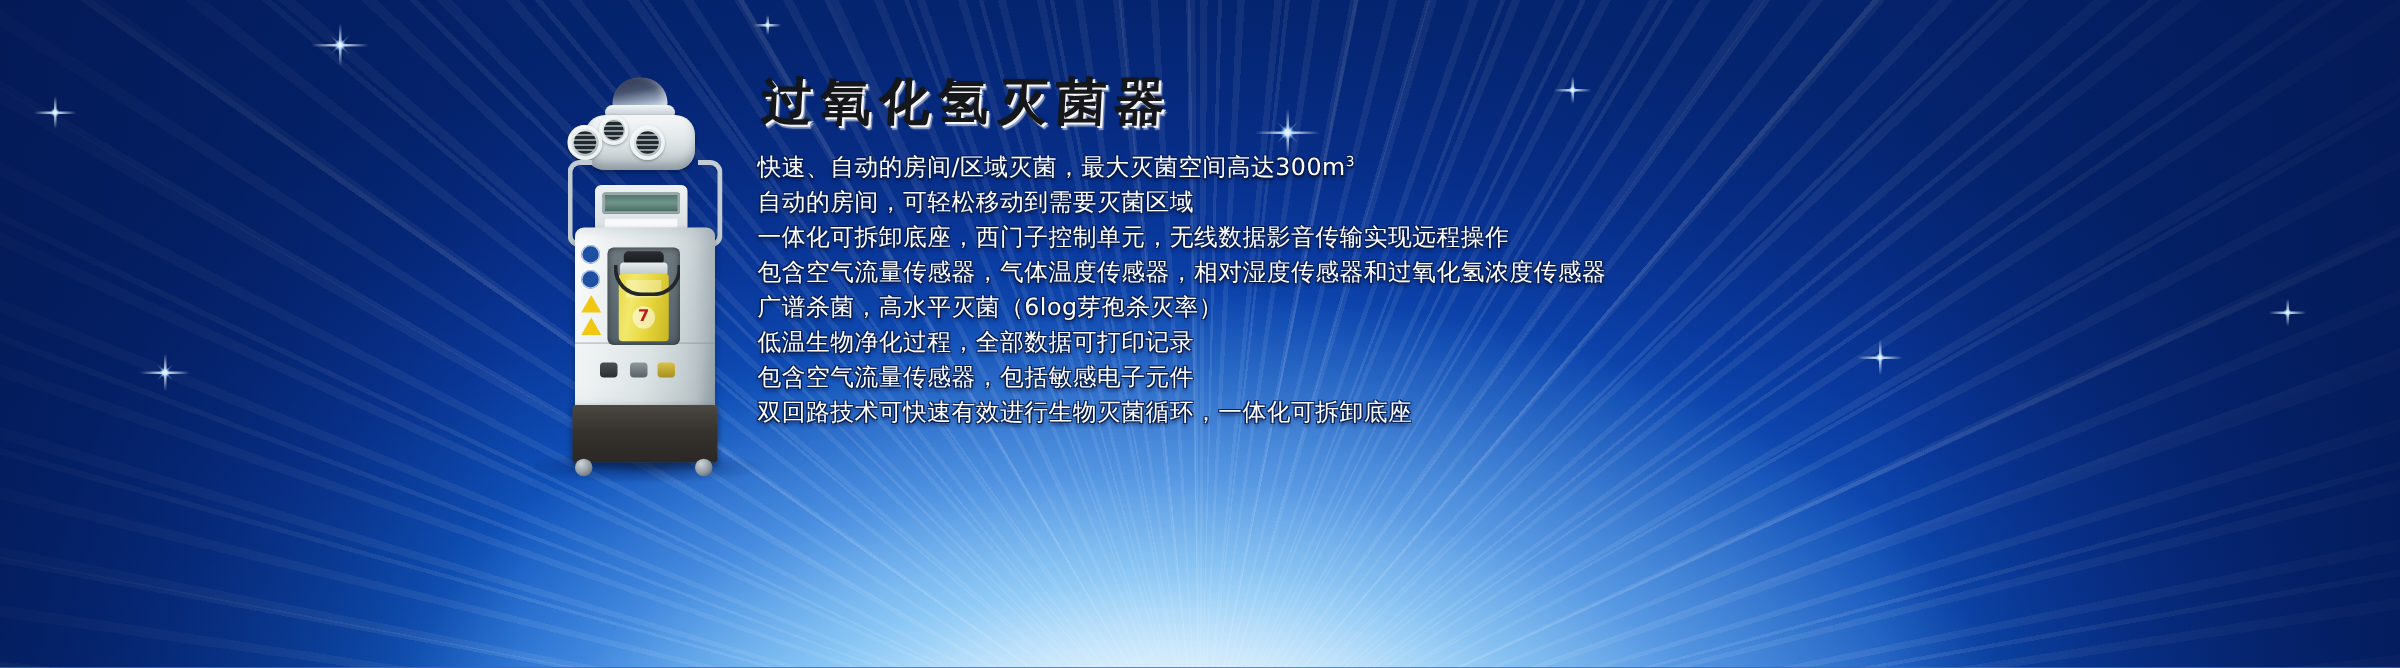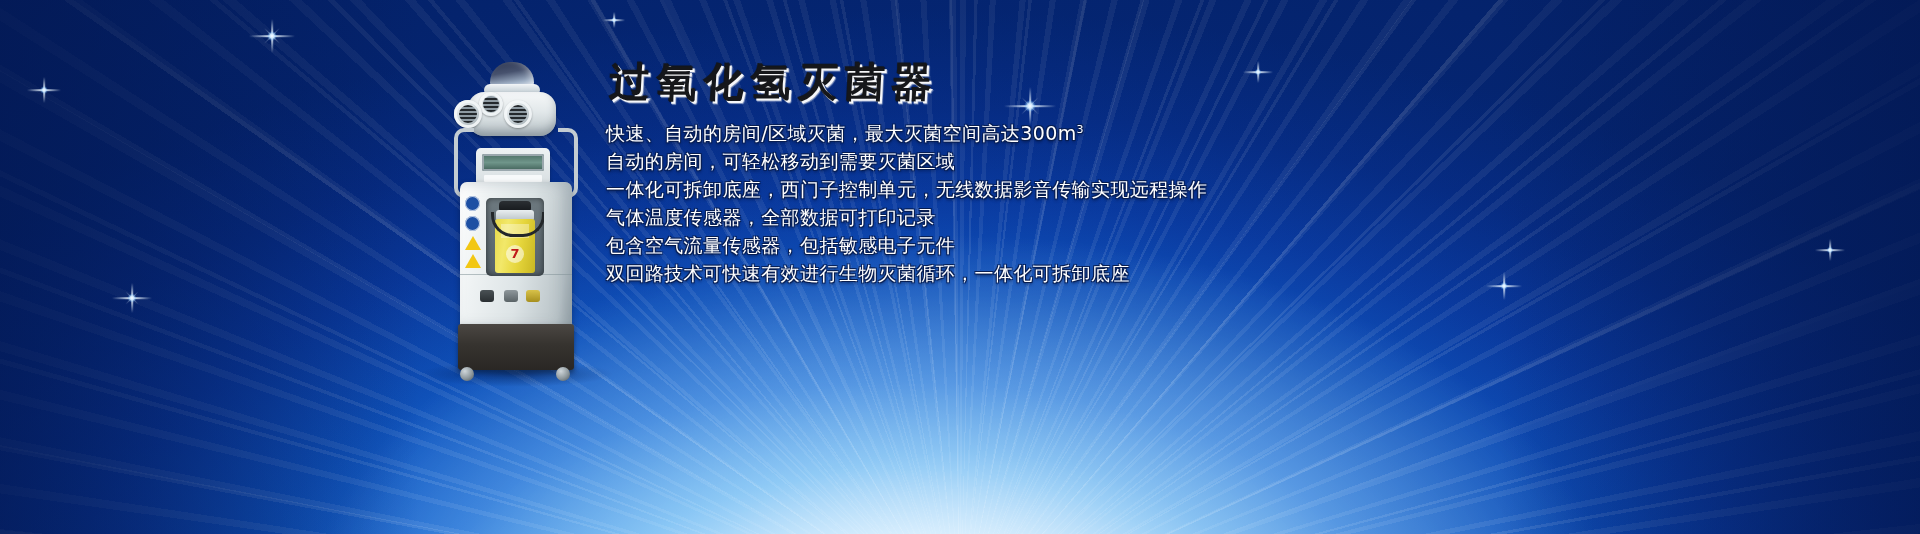--- a/index.html
+++ b/index.html
@@ -351,18 +351,20 @@
     <div class="caster l"></div>
     <div class="caster r"></div>
   </div>
 
   <div id="copy">
     <div id="title">过氧化氢灭菌器</div>
 
     <div class="line"><span>快速、自动的房间/区域灭菌，最大灭菌空间高达300m</span><sup>3</sup></div>
     <div class="line">自动的房间，可轻松移动到需要灭菌区域</div>
     <div class="line">一体化可拆卸底座，西门子控制单元，无线数据影音传输实现远程操作</div>
-    <div class="line">气体温度传感器，全部数据可打印记录</div>
+    <div class="line">包含空气流量传感器，气体温度传感器，相对湿度传感器和过氧化氢浓度传感器</div>
+    <div class="line">广谱杀菌，高水平灭菌（6log芽孢杀灭率）</div>
+    <div class="line">低温生物净化过程，全部数据可打印记录</div>
     <div class="line">包含空气流量传感器，包括敏感电子元件</div>
     <div class="line">双回路技术可快速有效进行生物灭菌循环，一体化可拆卸底座</div>
   </div>
 
 </div>
 
 </body></html>

